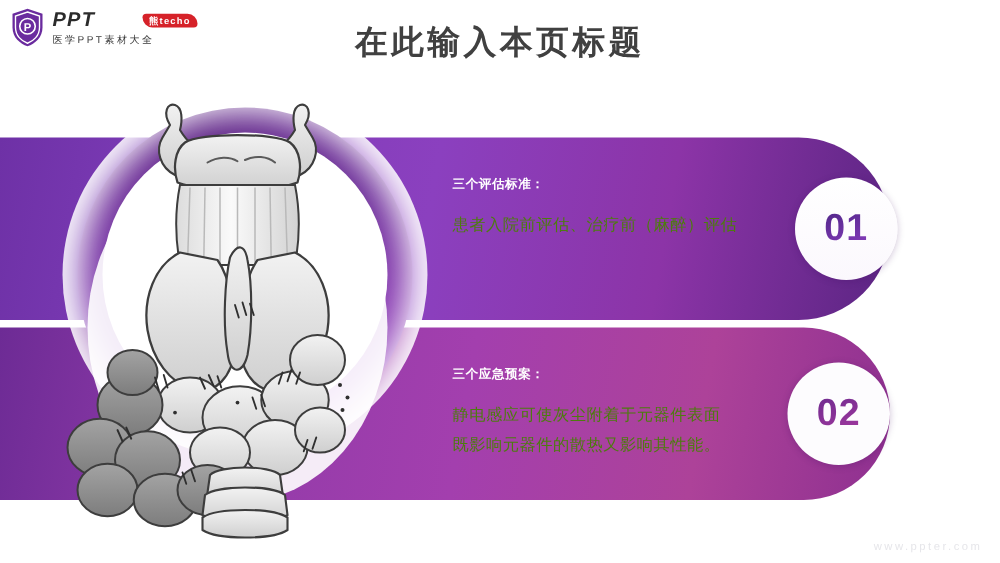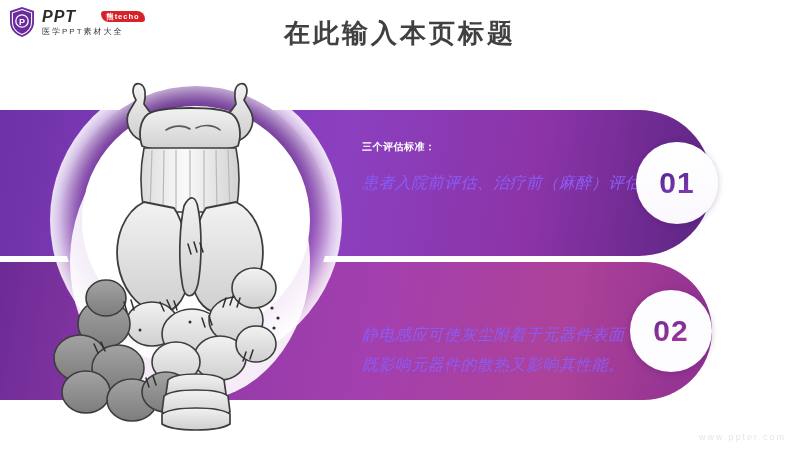--- a/index.html
+++ b/index.html
@@ -9,21 +9,21 @@
     font-family:"Liberation Sans","DejaVu Sans",sans-serif;
     position:relative;
   }
   .slide{position:absolute;inset:0;width:800px;height:450px;background:#fff;overflow:hidden;}
 
   
   .logo{position:absolute;left:8px;top:6px;display:flex;align-items:center;gap:6px;}
   .shield{width:28px;height:32px;position:relative;flex:none;}
   .shield svg{display:block;}
   .logo-txt{display:flex;flex-direction:column;justify-content:center;line-height:1;}
-  .logo-row1{display:flex;align-items:center;gap:5px;}
+  .logo-row1{display:flex;align-items:center;gap:18px;}
   .ppt-word{font-size:16px;font-weight:bold;font-style:italic;color:#2b2b2b;letter-spacing:1px;}
   .badge{background:#d62229;color:#fff;font-size:7.5px;font-weight:bold;
          padding:2px 5px;border-radius:3px 8px 3px 8px;letter-spacing:1px;white-space:nowrap;margin-left:20px;}
   .logo-sub{font-size:8px;color:#3a3a3a;letter-spacing:2px;margin-top:3px;white-space:nowrap;}
 
   
   .title{position:absolute;left:0;right:0;top:16px;text-align:center;
     font-size:26px;font-weight:bold;color:#404040;letter-spacing:3px;}
 
   
@@ -39,21 +39,21 @@
   .art svg{display:block;}
 
   
   .band{position:absolute;height:146px;border-radius:0 73px 73px 0;}
   .band1{left:0;top:110px;width:712px;
     background:linear-gradient(100deg,#6e31a6 0%,#7c3bb6 18%,#8b40bf 48%,#8c34a7 74%,#5b2583 100%);}
   .band2{left:0;top:262px;width:712px;height:138px;border-radius:0 69px 69px 0;
     background:linear-gradient(100deg,#6d2b95 0%,#8e3aa8 22%,#a33fae 52%,#ad4299 78%,#8e3090 100%);}
 
   .band-head{position:absolute;font-size:10px;font-weight:bold;color:#ffffff;letter-spacing:.5px;}
-  .band-body{position:absolute;font-size:16px;color:#8b5cf6;line-height:1.85;letter-spacing:.4px;font-style:italic;}
+  .band-body{position:absolute;font-size:13px;color:#4d7c0f;line-height:1.85;letter-spacing:.4px;}
 
   .b1-head{left:362px;top:140px;}
   .b1-body{left:362px;top:168px;}
   .b2-head{left:362px;top:292px;}
   .b2-body{left:362px;top:320px;}
 
   
   .numcircle{position:absolute;border-radius:50%;background:#fdfcfe;
      display:flex;align-items:center;justify-content:center;
      font-size:30px;font-weight:bold;letter-spacing:1px;
@@ -196,20 +196,21 @@
         <path d="M122 352 C134 344 178 344 190 352 L190 362 C178 370 134 370 122 362 Z" fill="url(#gLight)" stroke="#3d3d3d" stroke-width="1.7"></path>
       </svg>
     </div>
   </div>
 
   <div class="band-head b1-head">三个评估标准：</div>
   <div class="band-body b1-body">
     <div>患者入院前评估、治疗前（麻醉）评估</div>
   </div>
 
+  <div class="band-head b2-head">三个应急预案：</div>
   <div class="band-body b2-body">
     <div>静电感应可使灰尘附着于元器件表面</div>
     <div>既影响元器件的散热又影响其性能。</div>
   </div>
 
   <div class="numcircle n1">
     <span>01</span>
   </div>
   <div class="numcircle n2">
     <span>02</span>

